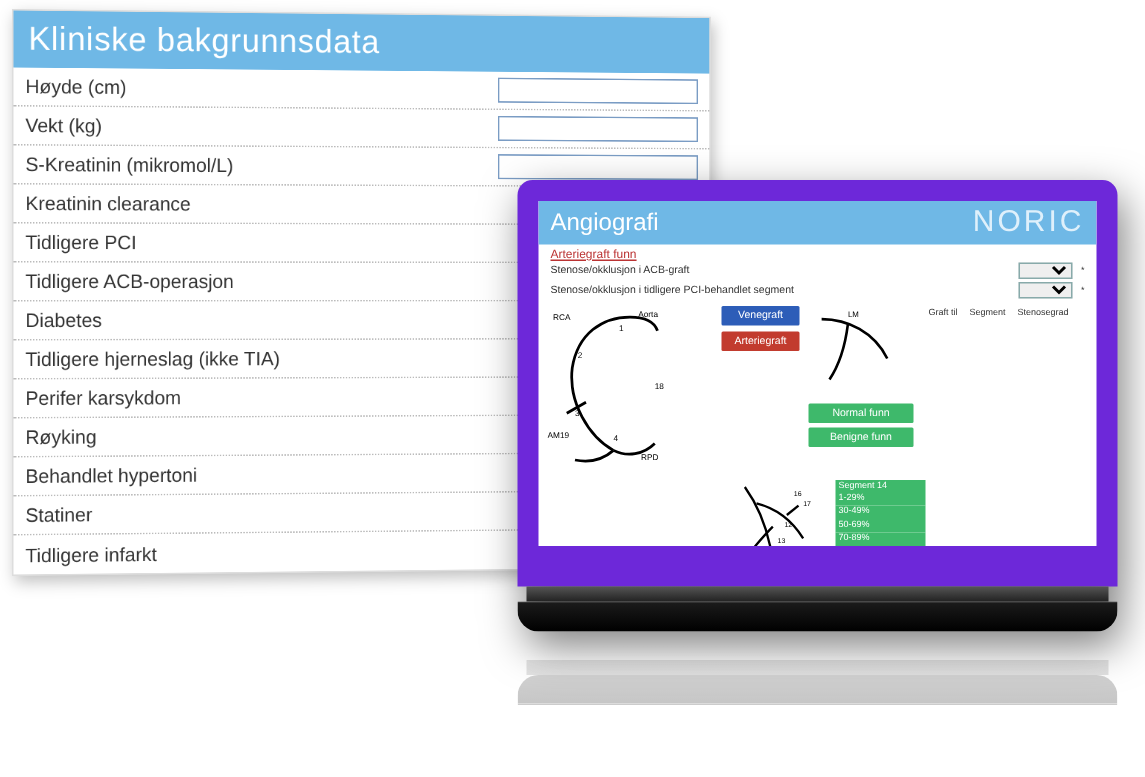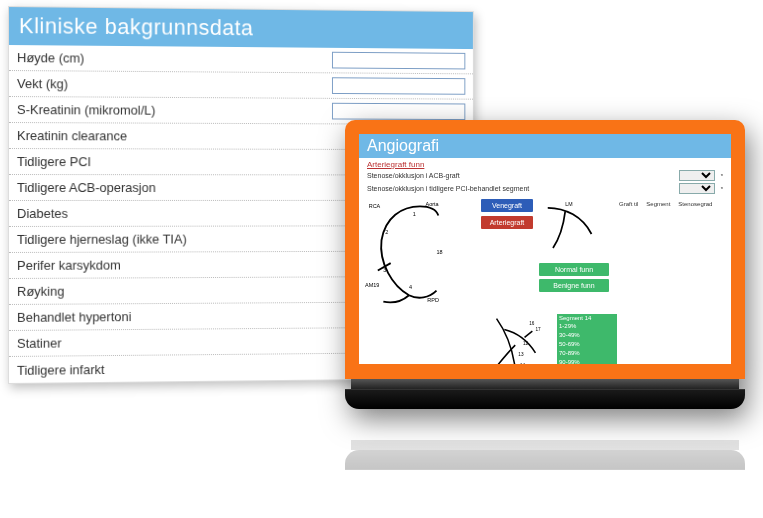--- a/index.html
+++ b/index.html
@@ -84,23 +84,23 @@
   
   .laptop {
     position: absolute;
     right: 18px;
     top: 120px;
     width: 400px;
     z-index: 5;
     filter: drop-shadow(4px 10px 14px rgba(0,0,0,0.5));
   }
   .laptop-screen-frame {
-    background: #f97316;
+    background: #6d28d9;
     border-radius: 10px 10px 0 0;
-    padding: 14px 14px 15px 14px;
+    padding: 14px 14px 27px 14px;
   }
   .laptop-screen {
     background: #fff;
     width: 100%;
     height: 230px;
     position: relative;
     overflow: hidden;
   }
   .laptop-base {
     height: 20px;
@@ -283,20 +283,21 @@
     </div>
   <div class="reflection-fade"></div>
 </div>
 
 <div class="laptop">
   <div class="laptop-screen-frame">
     <div class="laptop-screen">
 
       <div class="sc-header">
         <span>Angiografi</span>
+        <span class="sc-brand">NORIC</span>
       </div>
       <div class="sc-sub">Arteriegraft funn</div>
 
       <div class="sc-line">
         <span>Stenose/okklusjon i ACB-graft</span>
         <select class="mini-select"></select>
           <span style="font-size:6px">*</span>
       </div>
       <div class="sc-line">
         <span>Stenose/okklusjon i tidligere PCI-behandlet segment</span>

